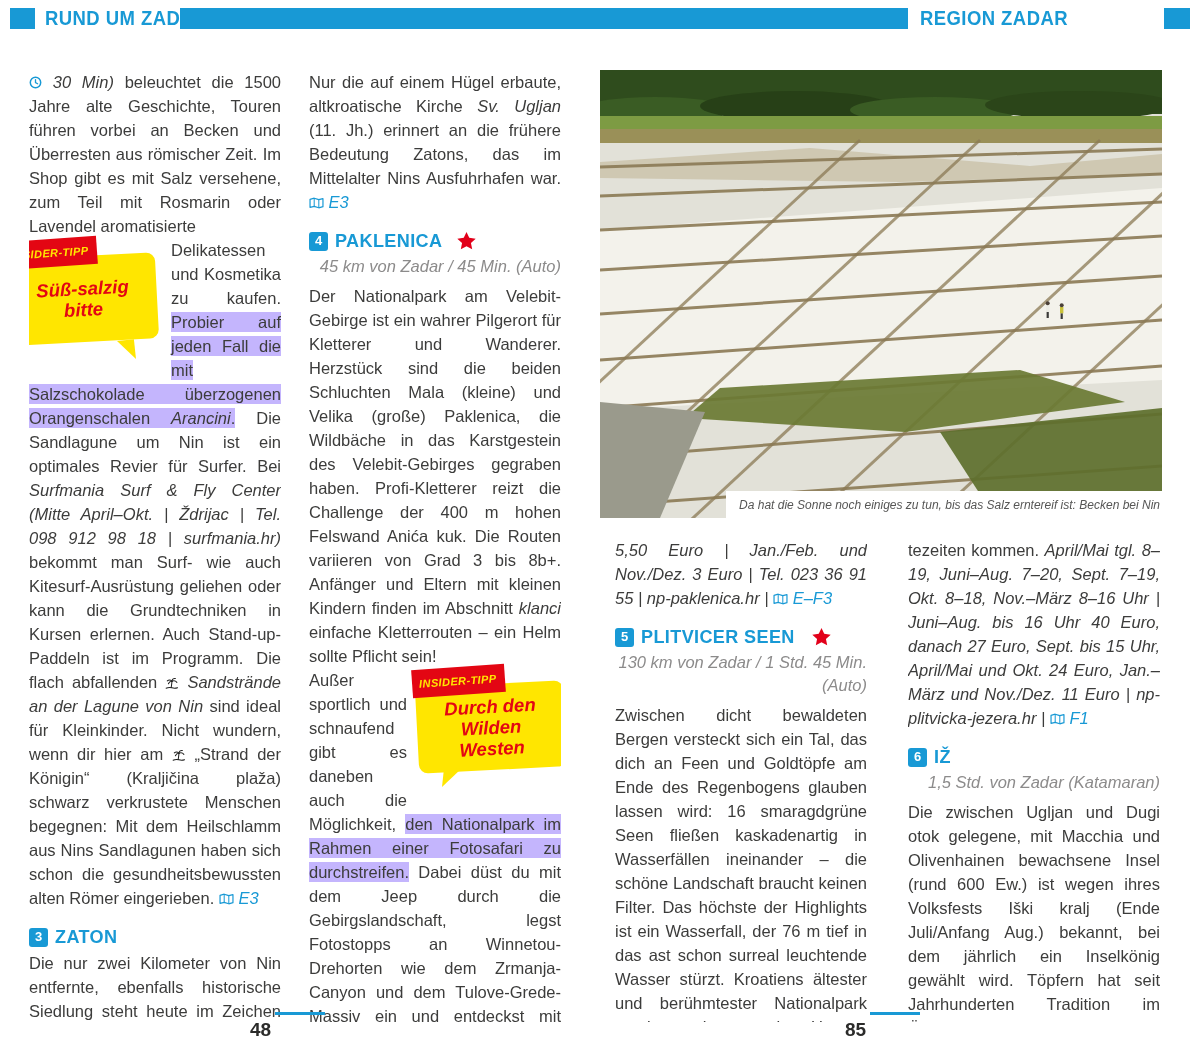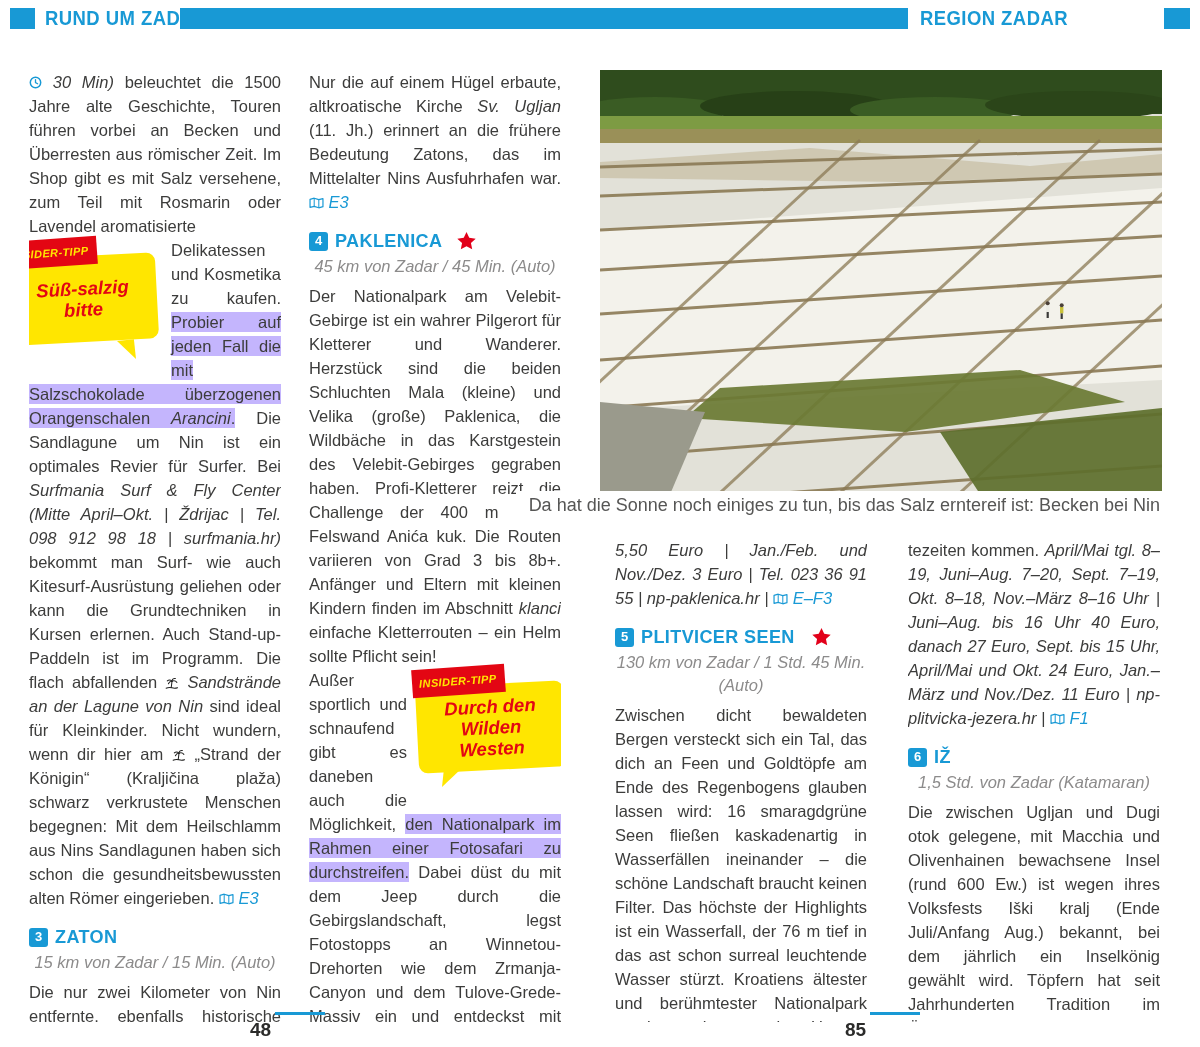--- a/index.html
+++ b/index.html
@@ -25,39 +25,39 @@
   .i{font-style:italic;}
   .hl{background:#c4b5fd;padding:1px 0;box-decoration-break:clone;-webkit-box-decoration-break:clone;}
   .map{color:#1899d5;font-style:italic;margin-top:20px;}
   .ic{display:inline-block;vertical-align:-1px;line-height:0;}
   
   .sec{display:flex;align-items:center;gap:7px;margin:15px 0 2px;text-align:left;}
   .sec .num{flex:0 0 auto;width:19px;height:19px;background:#1899d5;color:#fff;font-weight:bold;
             font-size:13px;display:flex;align-items:center;justify-content:center;border-radius:3px;}
   .sec .t{color:#1899d5;font-weight:bold;font-size:19px;letter-spacing:.4px;transform:scaleX(.95);transform-origin:left;}
   .sec .star{line-height:0;margin-left:2px;}
-  .sub{font-style:italic;color:#8c8b8b;font-size:16.5px;line-height:23px;margin:1px 0 6px;text-align:center;}
+  .sub{font-style:italic;color:#8c8b8b;font-size:16.5px;line-height:23px;margin:1px 0 6px;text-align:right;}
   
   .tip{position:relative;width:152px;height:116px;}
   .tip.fl{float:left;margin:2px 10px 8px -20px;}
   .tip.fr{float:right;margin:0 -8px 8px 10px;}
   .bubble{position:absolute;left:0;right:4px;top:16px;bottom:14px;background:#ffe600;border-radius:9px;
           transform:rotate(-3deg);display:flex;align-items:center;justify-content:center;text-align:center;
           color:#e30613;font-weight:bold;font-style:italic;font-size:18.5px;line-height:21px;white-space:pre-line;}
   .tail{position:absolute;bottom:-4px;width:0;height:0;border-top:20px solid #ffe600;}
   .tip.fl .tail{right:26px;border-left:17px solid transparent;transform:rotate(-6deg);}
   .tip.fr .tail{left:26px;border-right:17px solid transparent;transform:rotate(6deg);}
   .badge{position:absolute;top:-1px;left:-5px;background:#e30613;color:#ffe600;font-weight:bold;
          font-style:italic;font-size:11px;letter-spacing:.4px;padding:2px 8px 2px 7px;
          transform:rotate(-4deg);z-index:2;}
   
   #photo{position:absolute;left:600px;top:70px;width:562px;height:448px;}
   #photo svg{display:block;width:100%;height:100%;}
-  .caption{position:absolute;right:0;bottom:-2px;background:#fff;color:#565655;font-size:18px;
-           line-height:20px;padding:4px 2px 5px 13px;white-space:nowrap;}
+  .caption{position:absolute;right:0;bottom:-2px;background:#fff;color:#565655;font-size:12px;
+           line-height:20px;padding:4px 2px 5px 13px;white-space:nowrap;font-style:italic;}
   
   .pagenum{position:absolute;top:1012px;width:100px;text-align:left;font-weight:bold;
            font-size:19px;color:#2b2b2a;}
   #pagenum-l{left:250px;}
   #pagenum-r{left:845px;}
   .pagenum .rule{display:block;width:50px;height:3px;background:#1899d5;margin:0 auto 4px;}
 </style>
 </head>
 <body>
 
@@ -101,21 +101,20 @@
               </g>
             </svg></span><span> „Strand der Königin“ (Kraljičina plaža) schwarz verkrustete Menschen begegnen: Mit dem Heilschlamm aus Nins Sandlagunen haben sich schon die gesundheitsbewussten alten Römer eingerieben. </span><span class="ic"><svg viewBox="0 0 16 13" width="15" height="12">
               <path d="M1 2.5 5.5 1.3 10.5 2.8 15 1.8V10.5L10.5 11.7 5.5 10.2 1 11.2Z" fill="none" stroke="#1899d5" stroke-width="1.3" stroke-linejoin="round"></path>
               <path d="M5.5 1.3V10.2M10.5 2.8V11.7" stroke="#1899d5" stroke-width="1.1"></path>
             </svg></span><span class="map"> E3</span></span>
     </div>
     <div class="sec">
       <span class="num">3</span>
       <span class="t">ZATON</span>
     </div>
-    <div class="sub">15 km von Zadar / 15 Min. (Auto)</div>
     <div class="para"><span>Die nur zwei Kilometer von Nin entfernte, ebenfalls historische Siedlung steht heute im Zeichen von Strandleben. Der </span></div>
   </div>
 
   <div class="col" id="col2">
     <div class="para"><span>Nur die auf einem Hügel erbaute, altkroatische Kirche </span><span class="i">Sv. Ugljan</span><span> (11. Jh.) erinnert an die frühere Bedeutung Zatons, das im Mittelalter Nins Ausfuhrhafen war. </span><span class="ic"><svg viewBox="0 0 16 13" width="15" height="12">
             <path d="M1 2.5 5.5 1.3 10.5 2.8 15 1.8V10.5L10.5 11.7 5.5 10.2 1 11.2Z" fill="none" stroke="#1899d5" stroke-width="1.3" stroke-linejoin="round"></path>
             <path d="M5.5 1.3V10.2M10.5 2.8V11.7" stroke="#1899d5" stroke-width="1.1"></path>
           </svg></span><span class="map"> E3</span></div>
     <div class="sec">
       <span class="num">4</span>

